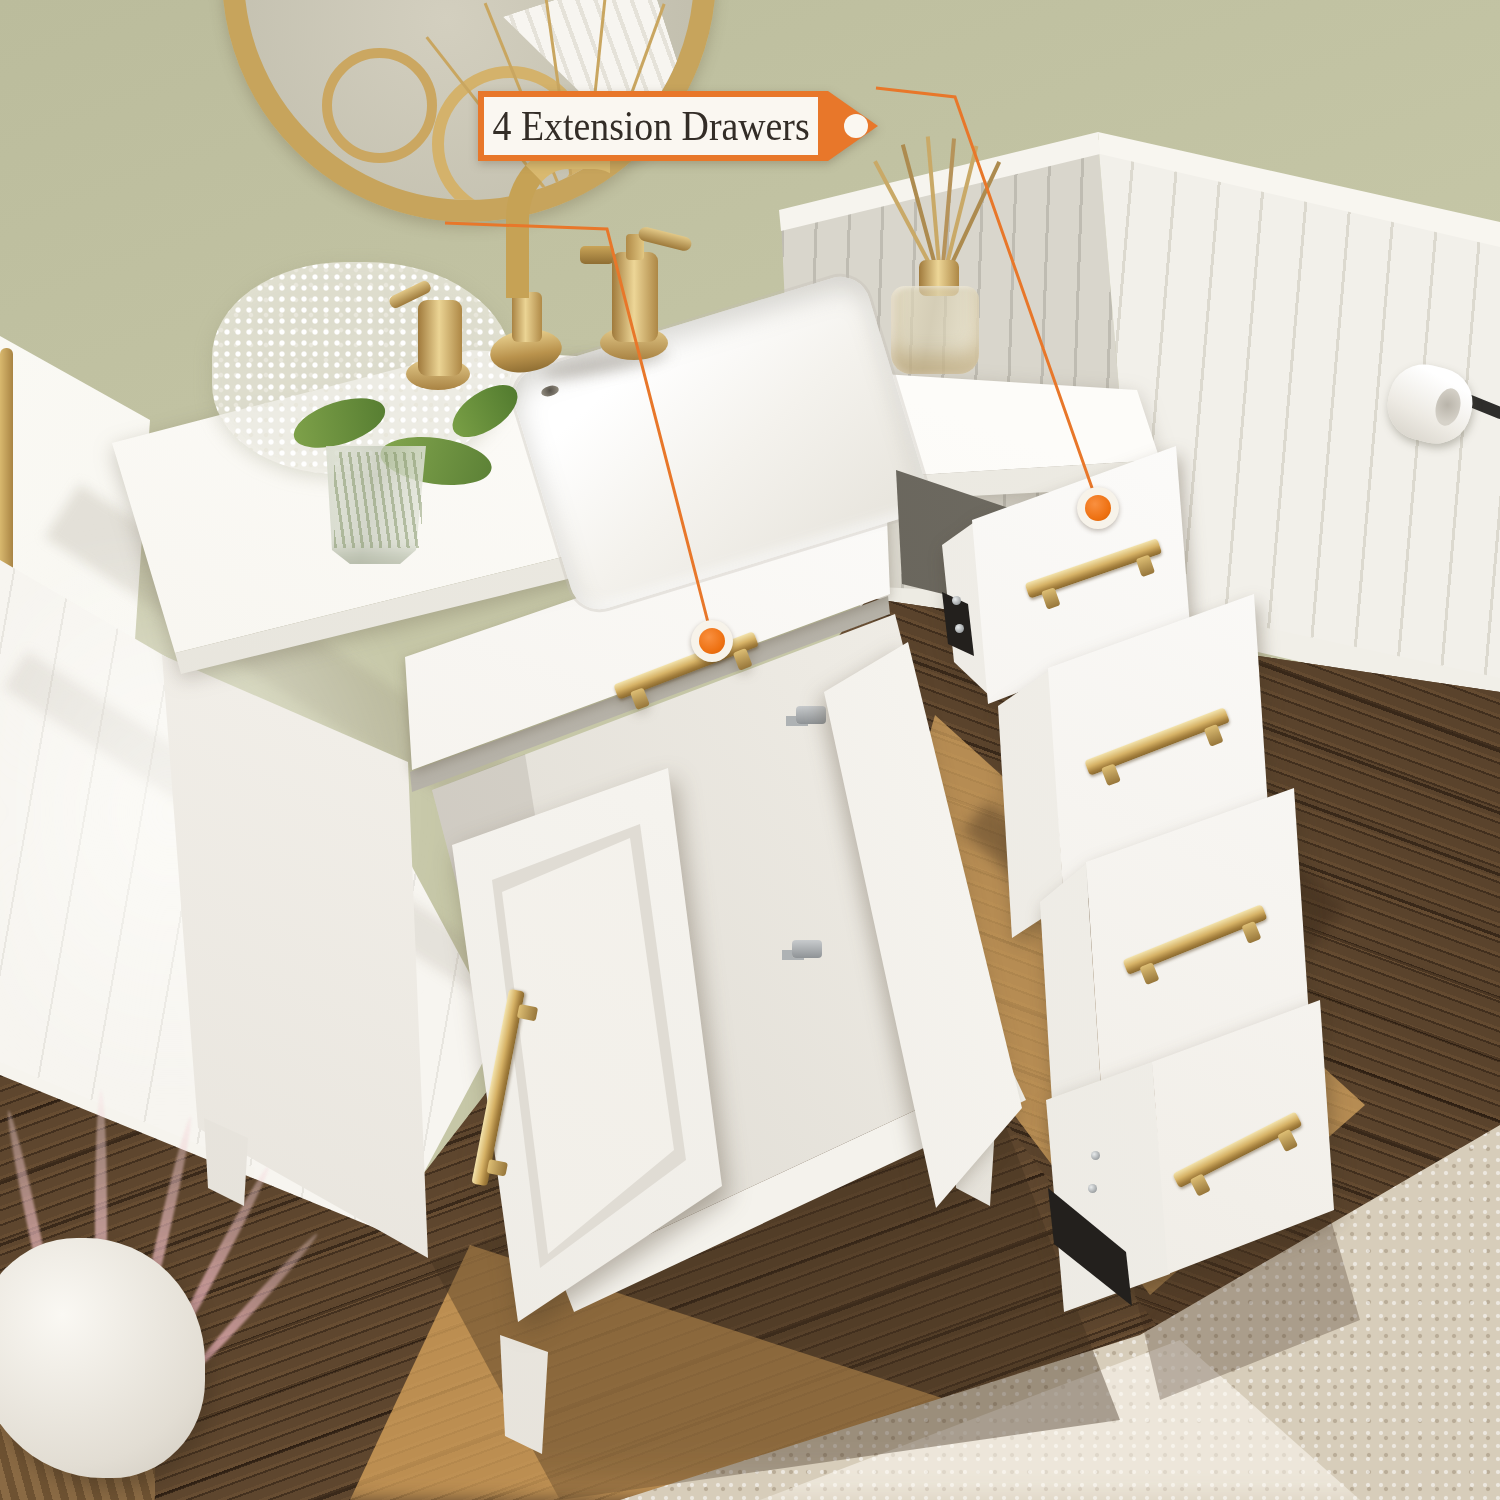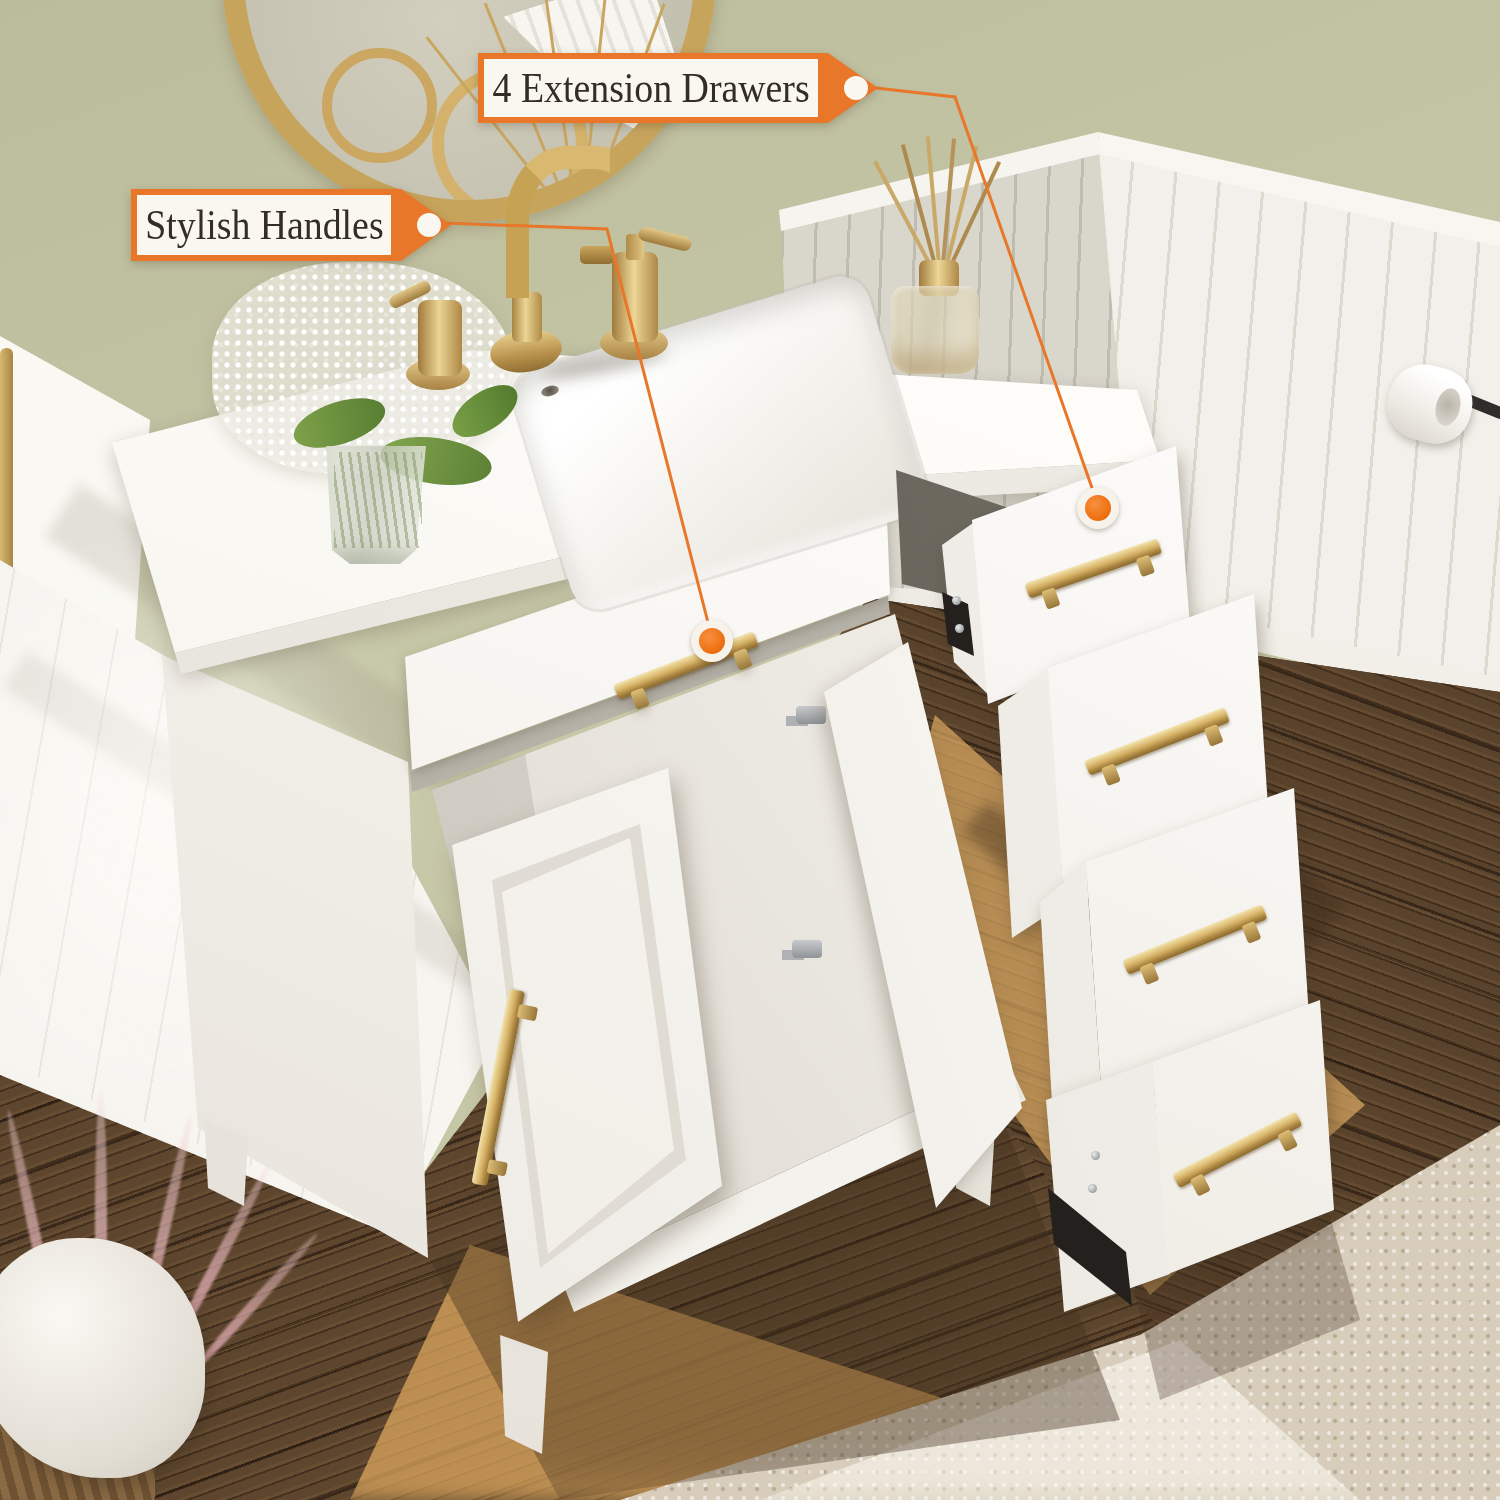--- a/index.html
+++ b/index.html
@@ -9,21 +9,21 @@
   .full{position:absolute;inset:0;}
   
   .pull{position:absolute;height:36px;}
   .pull .bar{position:absolute;left:0;right:0;top:2px;height:16px;border-radius:4px;
     background:linear-gradient(180deg,#F3E3AC 0%,#D6B266 45%,#A37E3C 80%,#8A6A30);
     box-shadow:0 2px 3px rgba(90,70,40,.45);}
   .pull .post{position:absolute;top:15px;width:14px;height:19px;border-radius:3px;
     background:linear-gradient(180deg,#DDBE74,#97763A);}
   .pull .p1{left:13px}.pull .p2{right:13px}
   
-  .tag{position:absolute;filter:drop-shadow(0 3px 5px rgba(60,45,25,.25));}
+  .tag{position:absolute;filter:drop-shadow(0 3px 5px rgba(60,45,25,.25));margin-top:38px;}
   .tag-shape{position:absolute;inset:0;background:var(--accent_orange,#E8772A);
     clip-path:polygon(0 0,calc(100% - 50px) 0,100% 50%,calc(100% - 50px) 100%,0 100%);}
   .tag-inner{position:absolute;top:6px;bottom:6px;left:6px;right:60px;
     background:var(--tag_bg,#FAF7F1);display:flex;align-items:center;justify-content:center;}
   .tag-hole{position:absolute;width:24px;height:24px;border-radius:50%;right:10px;top:50%;
     transform:translateY(-50%);background:var(--tag_bg,#FAF7F1);}
   .tag-label{color:var(--tag_text,#332D27);white-space:nowrap;letter-spacing:0;}
   
   .marker{position:absolute;width:42px;height:42px;border-radius:50%;background:#F7F3EA;
     box-shadow:0 2px 5px rgba(60,40,20,.3);display:flex;align-items:center;justify-content:center;}
@@ -315,21 +315,14 @@
   </div>
 
   <div class="tag" style="left:478px;top:53px;width:400px;height:70px;">
     <div class="tag-shape"></div>
     <div class="tag-inner">
       <span class="tag-label" style="font-size:42px;transform:scaleX(.9);">4 Extension Drawers</span>
     </div>
     <div class="tag-hole"></div>
   </div>
 
-  <div class="tag" style="left:131px;top:189px;width:320px;height:72px;">
-    <div class="tag-shape"></div>
-    <div class="tag-inner">
-      <span class="tag-label" style="font-size:42px;transform:scaleX(.9);">Stylish Handles</span>
-    </div>
-    <div class="tag-hole"></div>
-  </div>
 
 </div>
 
 </body></html>

